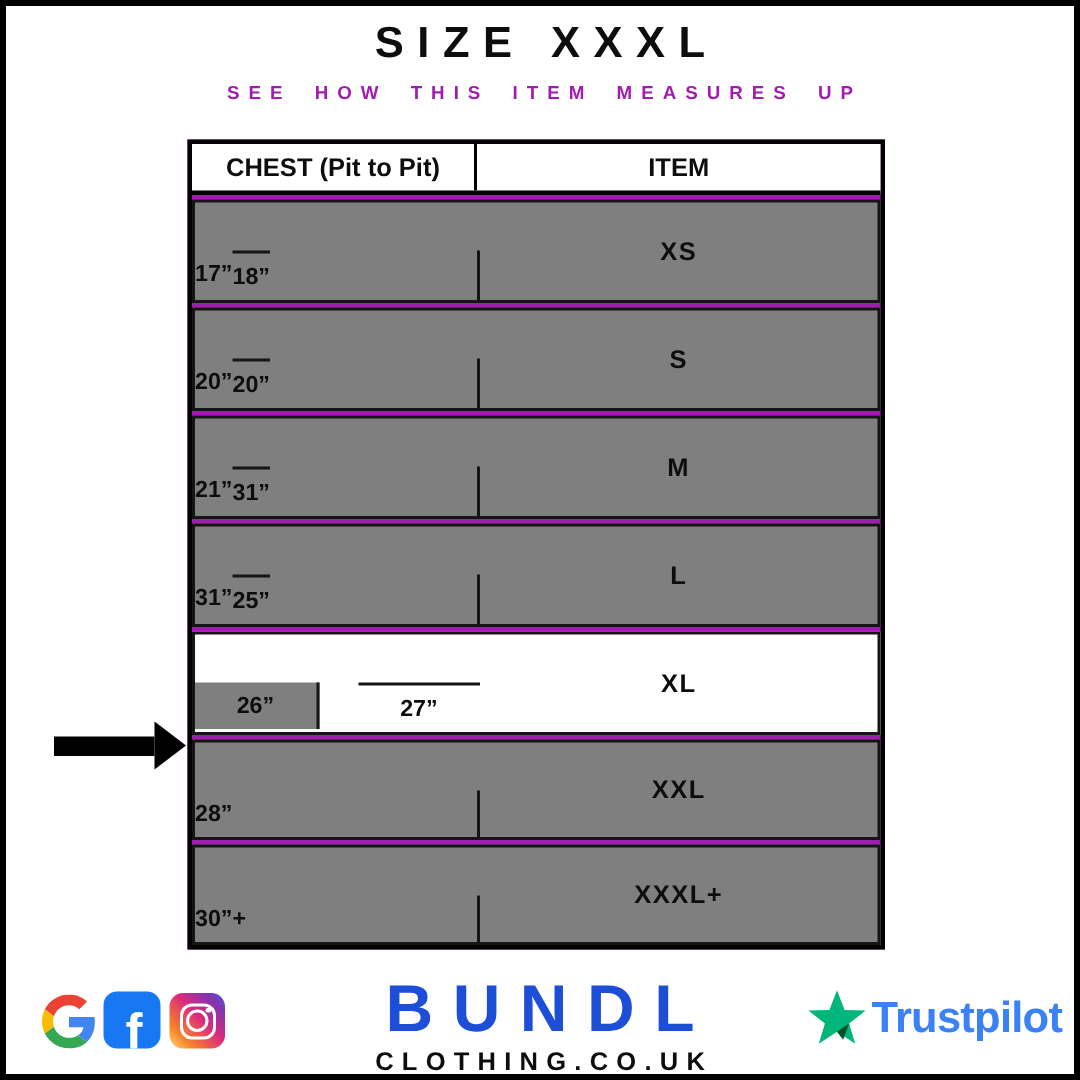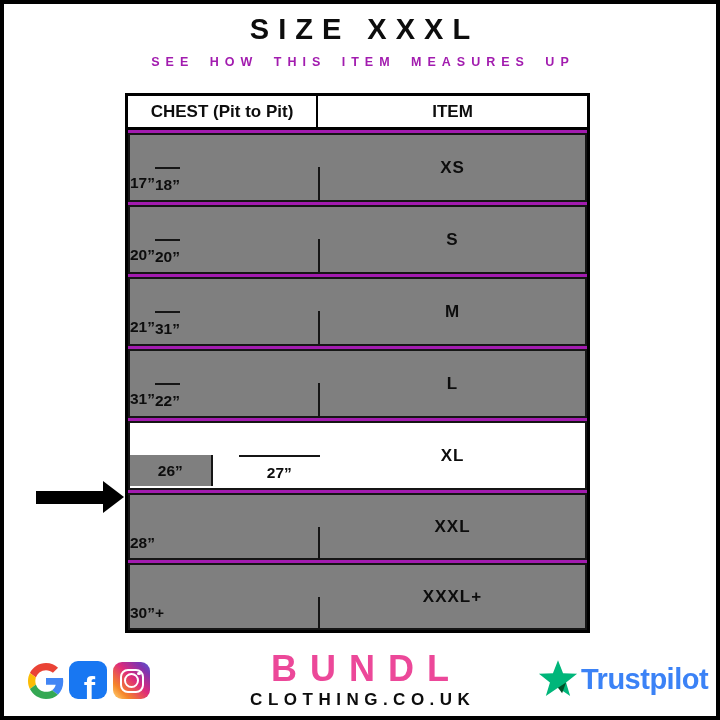--- a/index.html
+++ b/index.html
@@ -49,21 +49,21 @@
            border-radius:9px;overflow:hidden;}
   .fb-f{position:absolute;left:50%;transform:translateX(-38%);bottom:-9px;color:#fff;
         font-weight:700;font-size:34px;}
   .ig-icon{position:absolute;left:113px;top:662px;width:37px;height:37px;border-radius:9px;
            background:linear-gradient(45deg,#FFD776 0%,#F58529 22%,#DD2A7B 55%,#8134AF 82%,#515BD4 100%);}
   .ig-frame{position:absolute;inset:6.5px;border:2.5px solid #fff;border-radius:8px;}
   .ig-lens{position:absolute;left:10.5px;top:10.5px;width:11px;height:11px;border:2.5px solid #fff;border-radius:50%;}
   .ig-dot{position:absolute;right:9.5px;top:9.5px;width:3.5px;height:3.5px;background:#fff;border-radius:50%;}
 
   .brand{position:absolute;left:0;top:650px;width:720px;text-align:center;}
-  .brand-name{font-size:36px;font-weight:800;color:#ec4899;letter-spacing:13px;text-indent:13px;line-height:1.05;}
+  .brand-name{font-size:44px;font-weight:800;color:#1d4ed8;letter-spacing:13px;text-indent:13px;line-height:1.05;}
   .brand-tagline{font-size:17px;font-weight:700;color:#0d0d0d;letter-spacing:5.5px;text-indent:5.5px;margin-top:2px;}
 
   .trustpilot{position:absolute;left:537px;top:658px;display:flex;align-items:center;}
   .tp-star{width:42px;height:42px;}
   .tp-text{font-size:29px;font-weight:700;color:#3b82f6;letter-spacing:-0.5px;margin-left:2px;}
 </style>
 </head>
 <body>
 
 <div class="frame"></div>
@@ -98,21 +98,21 @@
       <div class="chest-cell">21”</div>
       <div class="chest-cell">31”</div>
     </div>
     <div class="size-cell">M</div>
   </div>
 
 
   <div class="group">
     <div class="chest-col">
       <div class="chest-cell">31”</div>
-      <div class="chest-cell">22”</div>
+      <div class="chest-cell">25”</div>
     </div>
     <div class="size-cell">L</div>
   </div>
 
   <div class="group group-xl">
     <div class="chest-col">
       <div class="chest-cell cell-26">26”</div>
       <div class="chest-cell cell-27">27”</div>
     </div>
     <div class="size-cell">XL</div>

